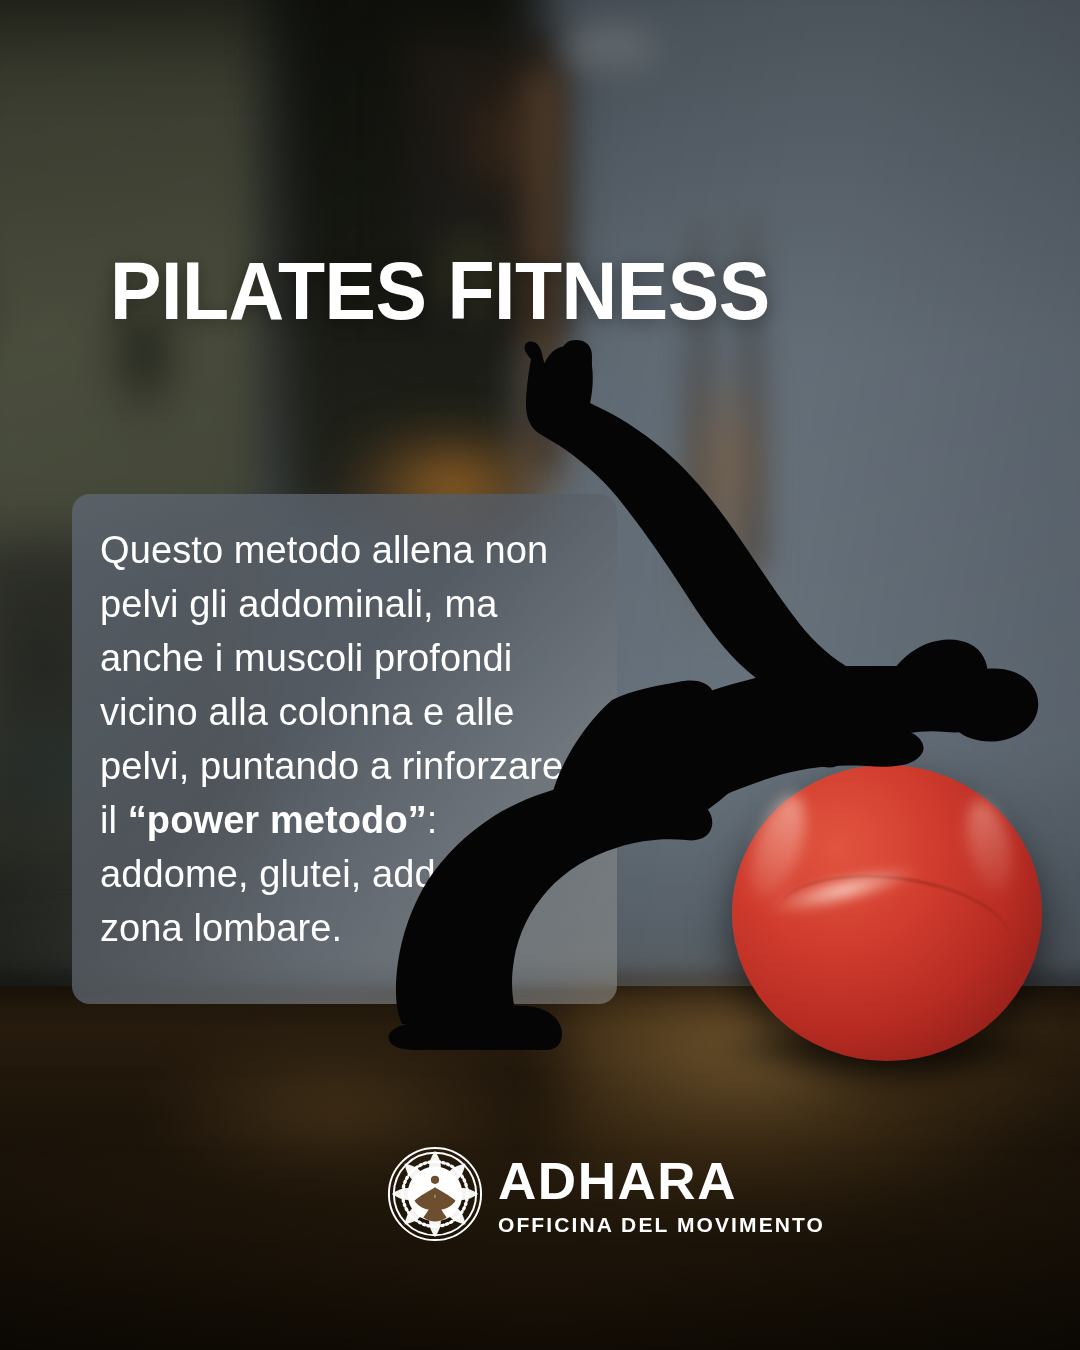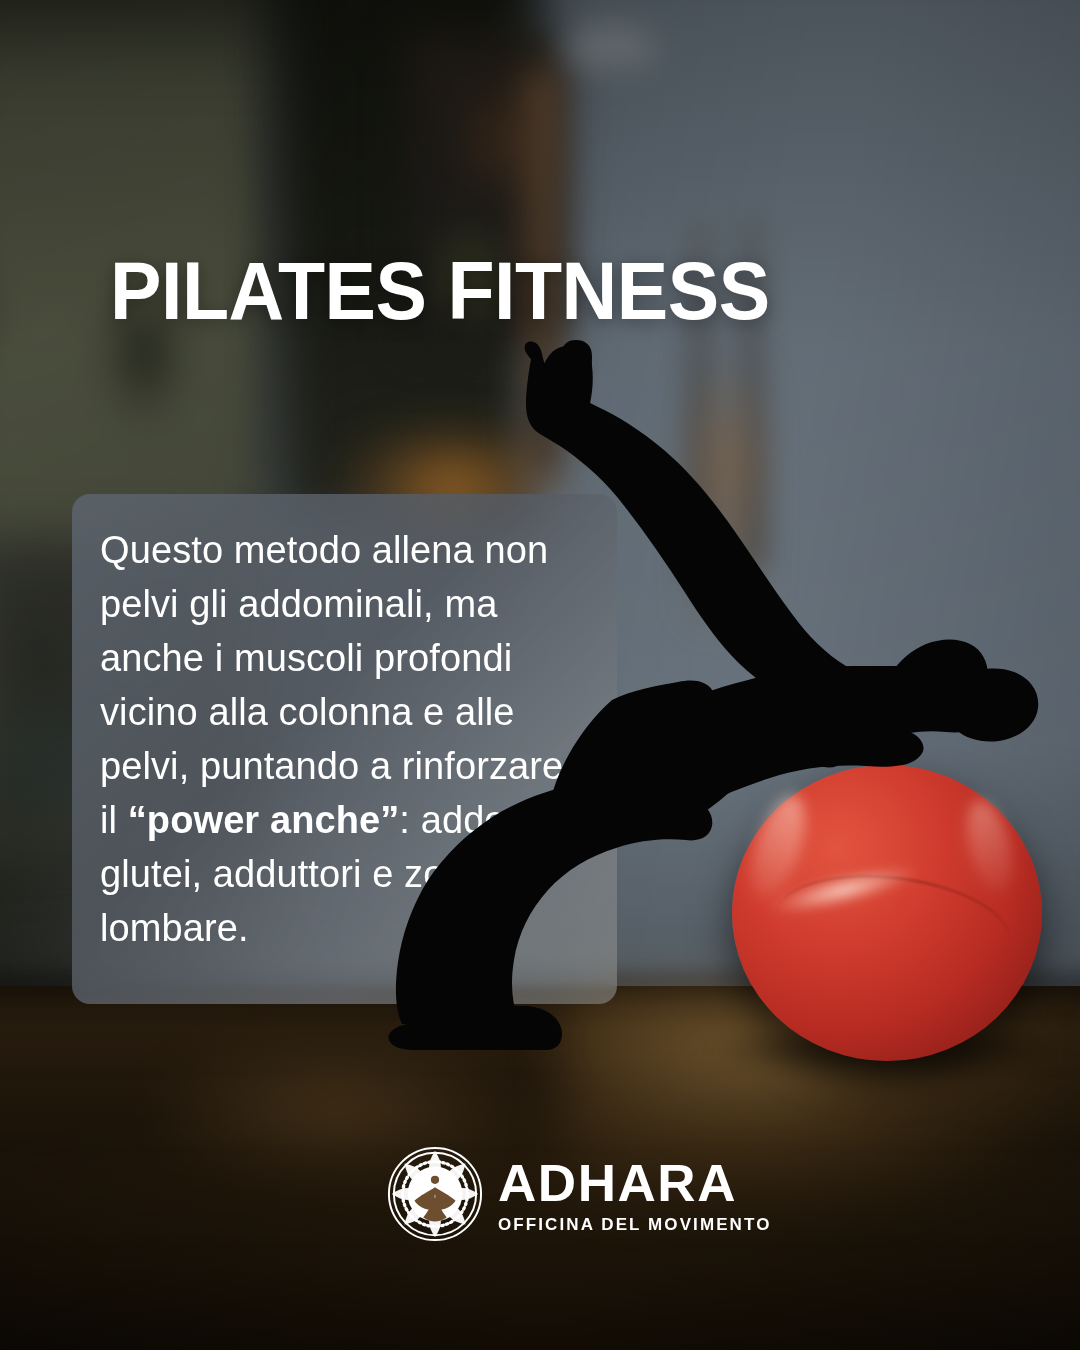--- a/index.html
+++ b/index.html
@@ -362,21 +362,21 @@
     color: #ffffff;
     font-size: 52px;
     font-weight: 700;
     letter-spacing: 1.5px;
     line-height: .96;
     transform: scaleX(1.02);
     transform-origin: left center;
   }
   .logo-tag {
     color: #ffffff;
-    font-size: 17px;
+    font-size: 21px;
     font-weight: 700;
     letter-spacing: 2.1px;
     line-height: 1;
     margin-top: 7px;
   }
 </style>
 </head>
 <body>
 
 <div class="poster">
@@ -404,21 +404,21 @@
       <div class="floor-vignette"></div>
     </div>
     <div class="floor-edge"></div>
     <div class="floor-sheen"></div>
     <div class="floor-sheen-left"></div>
     <div class="photo-tint"></div>
   </div>
 
   <div class="text-panel">
     <div class="panel-body">
-      <span>Questo metodo allena non pelvi gli addominali, ma anche i muscoli profondi vicino alla colonna e alle pelvi, puntando a rinforzare il </span><b>“power anche”</b><span>: addome, glutei, adduttori e zona lombare.</span>
+      <span>Questo metodo allena non pelvi gli addominali, ma anche i muscoli profondi vicino alla colonna e alle pelvi, puntando a rinforzare il </span><b>“power metodo”</b><span>: addome, glutei, adduttori e zona lombare.</span>
     </div>
   </div>
 
   <div class="subject">
 
     <div class="ball-shadow"></div>
 
     <div class="ball">
       <div class="ball-hi-2"></div>
       <div class="ball-hi-3"></div>

